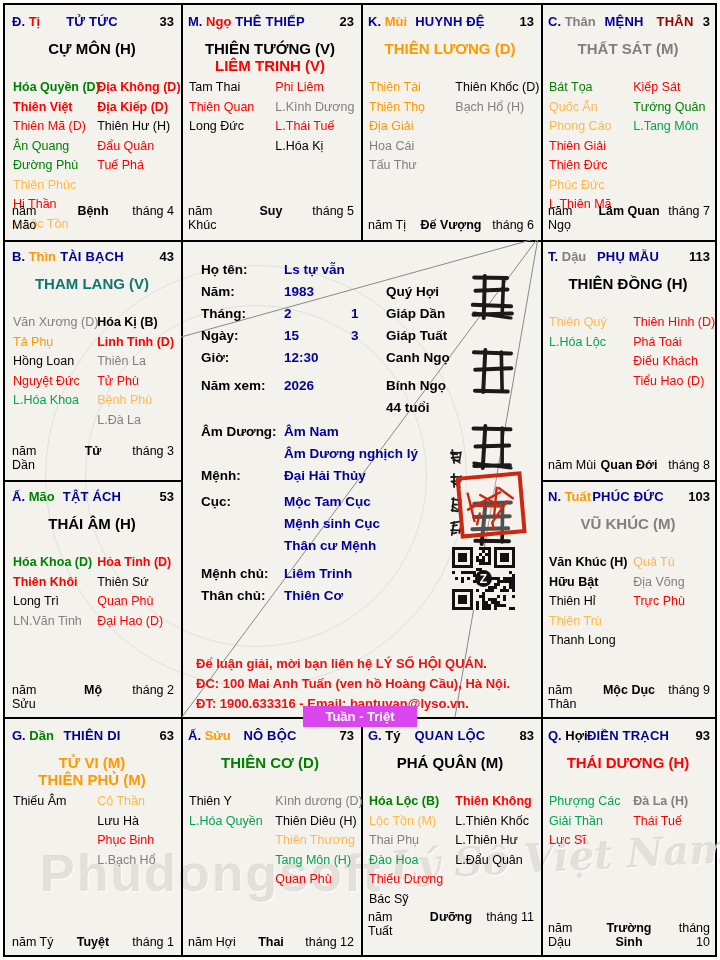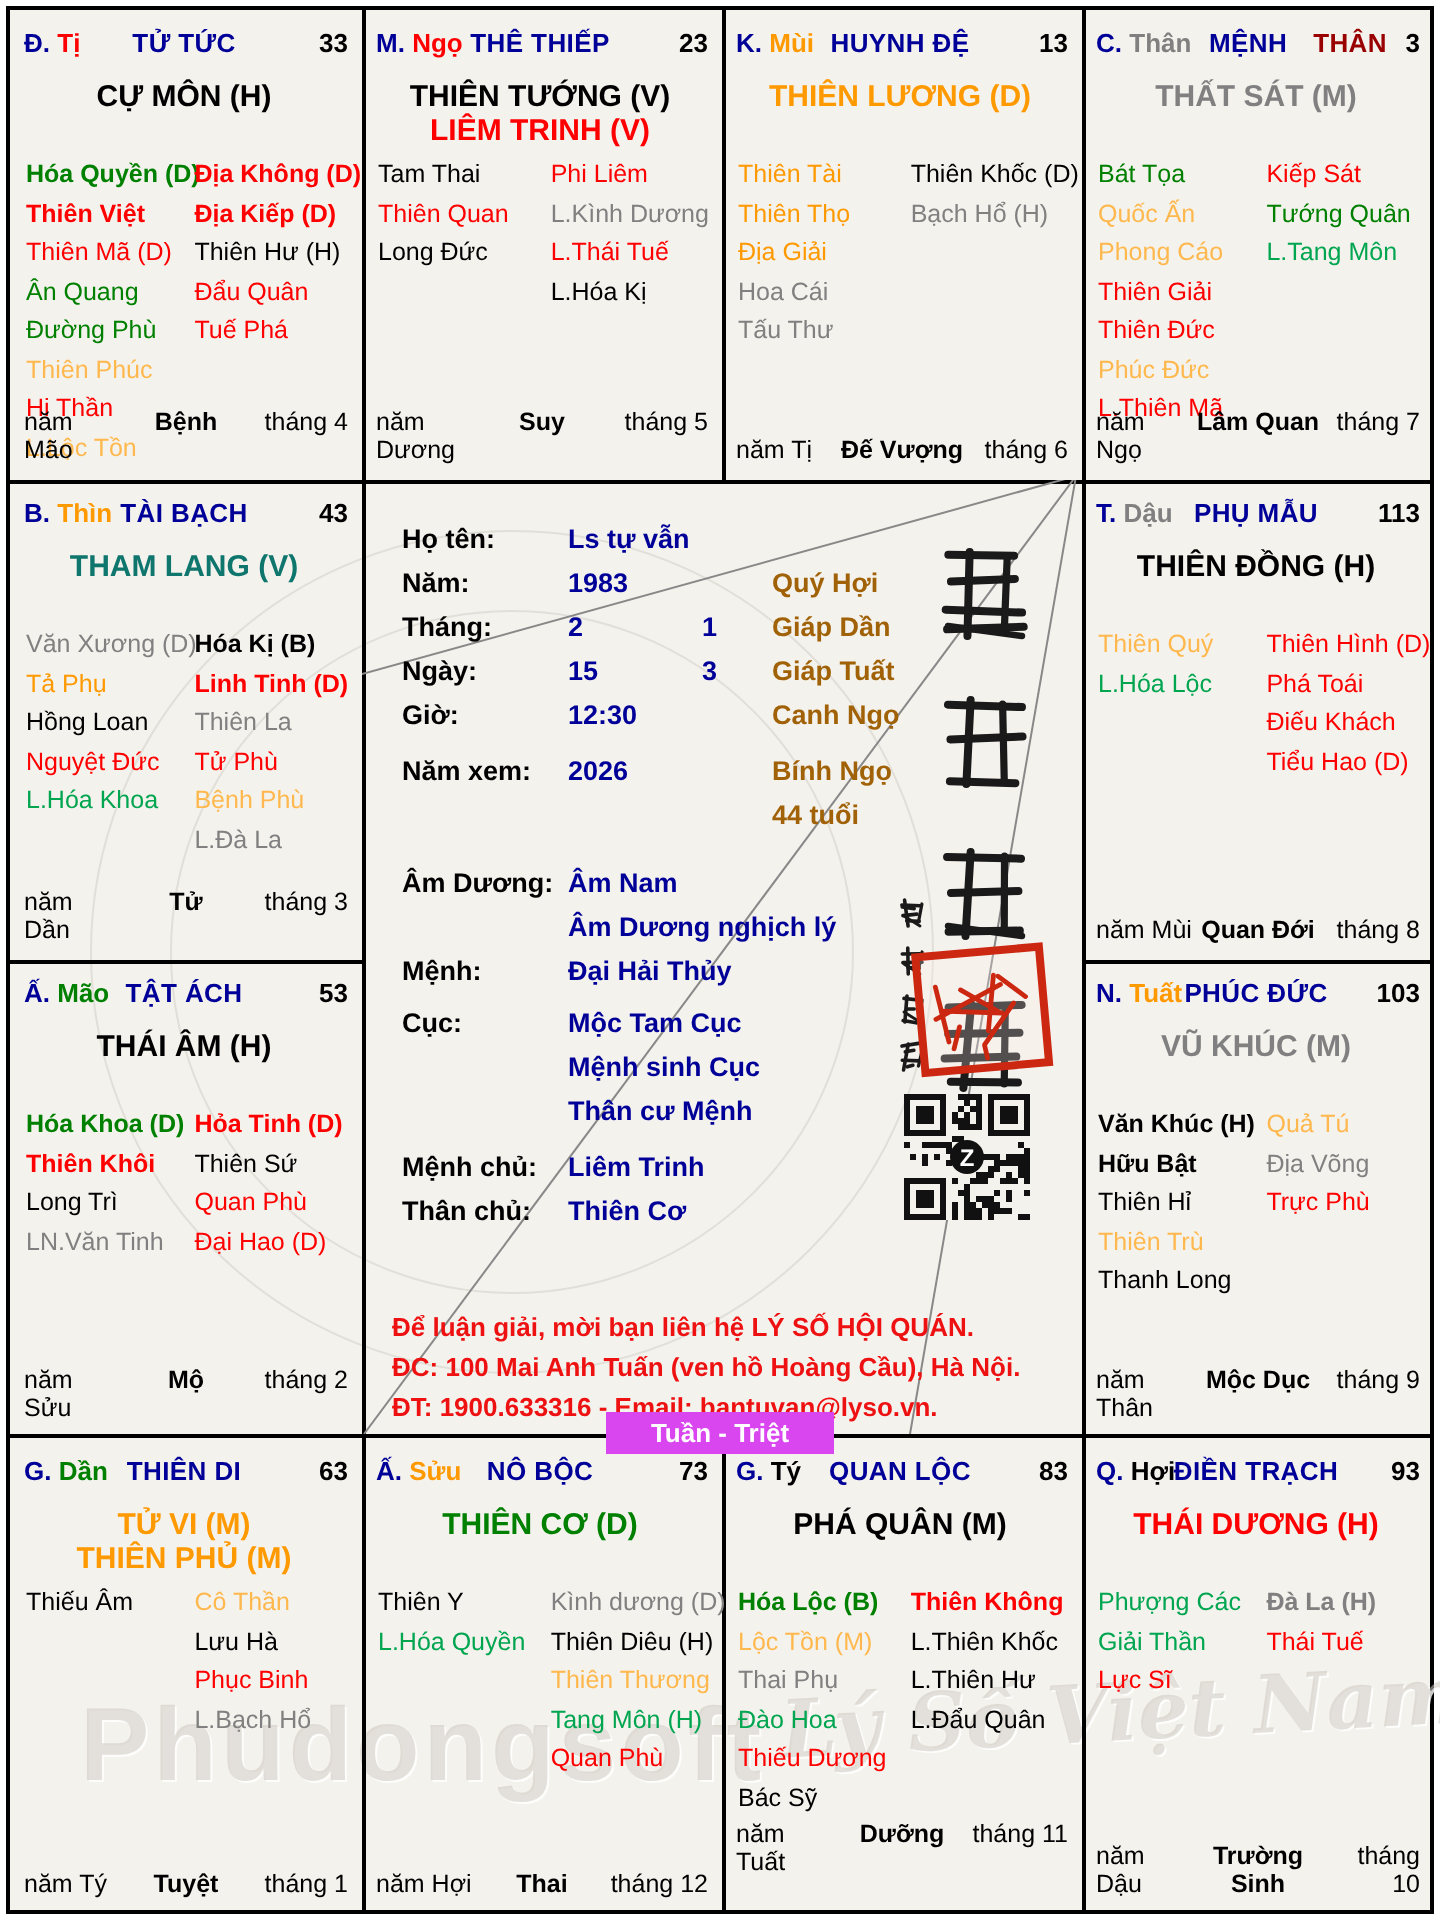--- a/index.html
+++ b/index.html
@@ -25,21 +25,21 @@
   .cbot .nam{flex:1;text-align:left;}
   .cbot .stage{flex:1.35;text-align:center;font-weight:bold;}
   .cbot .thang{flex:1;text-align:right;}
   #center{position:absolute;left:181px;top:240px;width:358px;height:477px;}
   #center-art{position:absolute;left:0;top:0;pointer-events:none;}
   .irow{position:relative;height:22px;}
   .irow span{position:absolute;font-size:13.5px;font-weight:bold;white-space:nowrap;}
   .il{left:20px;color:#000;}
   .ic1{left:103px;color:#000099;}
   .ic2{left:170px;color:#000099;}
-  .ic3{left:205px;color:#a16207;}
+  .ic3{left:205px;color:#000000;}
   #center-info{position:absolute;left:0;top:22px;width:358px;}
   #contact{position:absolute;left:15px;top:414px;width:336px;font-size:13px;
            font-weight:bold;color:#ee1111;line-height:20px;white-space:nowrap;}
   #badge{position:absolute;left:303px;top:706px;width:114px;height:21px;background:#d946ef;
          color:#fff;font-weight:bold;font-size:13px;text-align:center;line-height:21px;}
   #qr{position:absolute;left:271px;top:307px;}
 </style>
 </head>
 <body>
 
@@ -106,21 +106,21 @@
           <div style="color: rgb(255, 0, 0);">Thiên Quan</div>
           <div style="color: rgb(0, 0, 0);">Long Đức</div>
         </div>
         <div class="scol r">
           <div style="color: rgb(255, 0, 0);">Phi Liêm</div>
           <div style="color: rgb(128, 128, 128);">L.Kình Dương</div>
           <div style="color: rgb(255, 0, 0);">L.Thái Tuế</div>
           <div style="color: rgb(0, 0, 0);">L.Hóa Kị</div>
         </div>
         <div class="cbot">
-          <span class="nam">năm Dương</span>
+          <span class="nam">năm Khúc</span>
           <span class="stage">Suy</span>
           <span class="thang">tháng 5</span>
         </div>
       </div>
       <div class="cell" style="left: 361px; top: 5px; width: 178px; height: 233px;">
         <span class="hdr-stem"><span style="color: rgb(0, 0, 153);">K.</span> <span style="color: rgb(255, 153, 0);">Mùi</span></span>
         <span class="hdr-palace"><span style="color: rgb(0, 0, 153);">HUYNH ĐỆ</span></span>
         <span class="hdr-num">13</span>
         <div class="mains">
           <div style="color: rgb(255, 153, 0);">THIÊN LƯƠNG (D)</div>
@@ -479,21 +479,21 @@
           <span class="ic3">Canh Ngọ</span>
         </div>
         <div class="irow" style="margin-top: 6px;">
           <span class="il">Năm xem:</span>
           <span class="ic1">2026</span>
           <span class="ic3">Bính Ngọ</span>
         </div>
         <div class="irow">
           <span class="ic3">44 tuổi</span>
         </div>
-        <div class="irow" style="margin-top: 12px;">
+        <div class="irow" style="margin-top: 2px;">
           <span class="il">Âm Dương:</span>
           <span class="ic1">Âm Nam</span>
         </div>
         <div class="irow">
           <span class="ic1">Âm Dương nghịch lý</span>
         </div>
         <div class="irow">
           <span class="il">Mệnh:</span>
           <span class="ic1">Đại Hải Thủy</span>
         </div>

